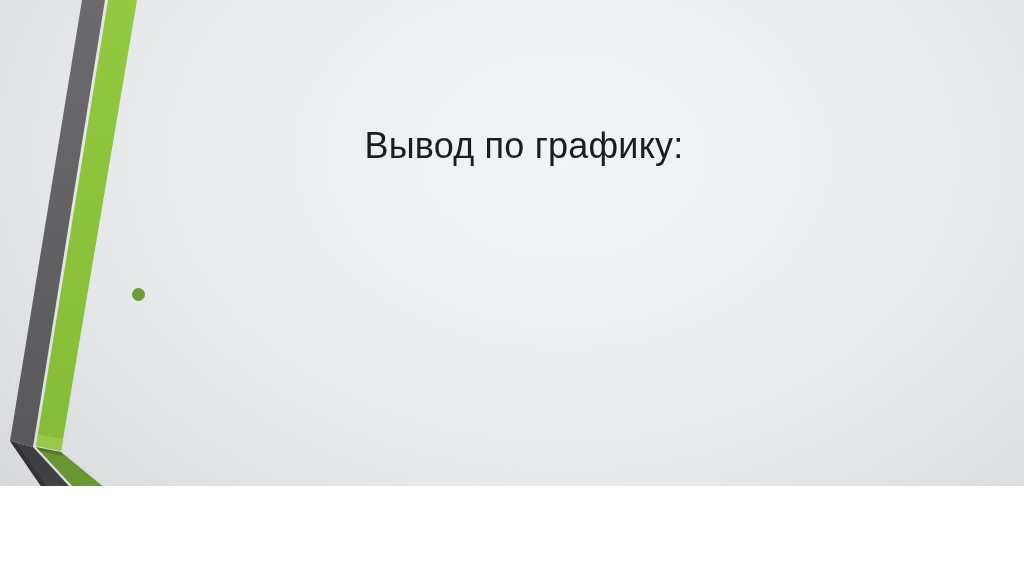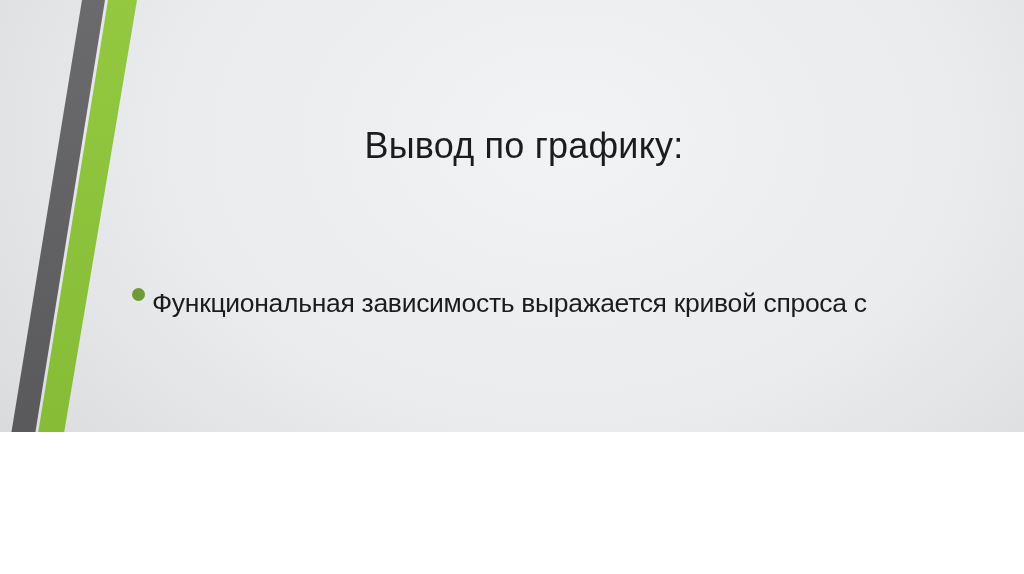--- a/index.html
+++ b/index.html
@@ -2,21 +2,21 @@
 <html><head>
 <meta charset="utf-8">
 <style>
   html, body {
     margin: 0;
     padding: 0;
   }
   .slide {
     position: relative;
     width: 1024px;
-    height: 432px;
+    height: 486px;
     overflow: hidden;
     background:
       radial-gradient(ellipse 900px 650px at 55% 32%,
         #f2f3f4 0%, #e9ebec 45%, #dddfe1 70%, #c9cccd 100%);
     font-family: "Liberation Sans", "DejaVu Sans", sans-serif;
   }
   .ribbon {
     position: absolute;
     left: 0; top: 0;
     width: 1024px; height: 574px;
@@ -98,17 +98,16 @@
     <polygon points="82,0 105,0 33,447 10,441" fill="url(#gGrayUp)"></polygon>
     <polygon points="108,0 137,0 61,451 36,446" fill="url(#gGreenUp)"></polygon>
     <polygon points="38,434 63,439 61,451 36,446" opacity="0.55" fill="#a6d35b"></polygon>
   </svg>
 
   <div class="title">Вывод по графику:</div>
 
   <div class="bullet-item">
     <span class="bullet-dot" style="background: rgb(111, 154, 56);"></span>
     <div class="bullet-text">
-      <div class="bullet-line">Функциональная зависимость выражается кривой спроса с</div>
     </div>
   </div>
 
 </div>
 
 </body></html>

